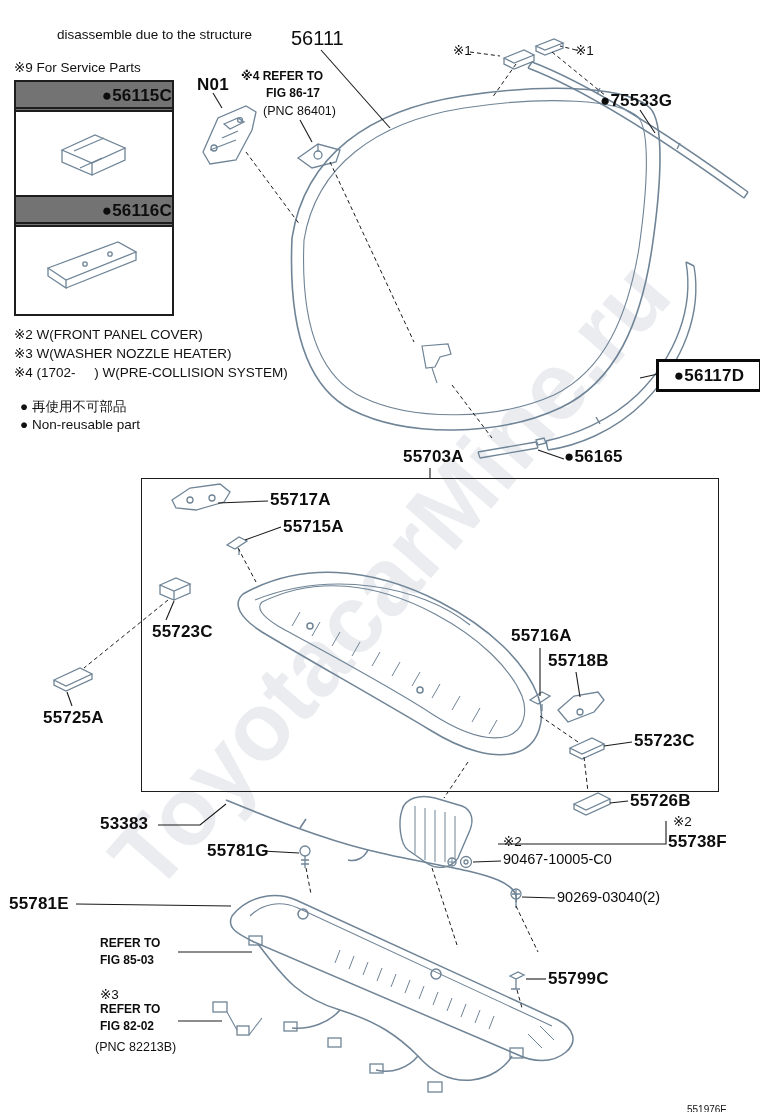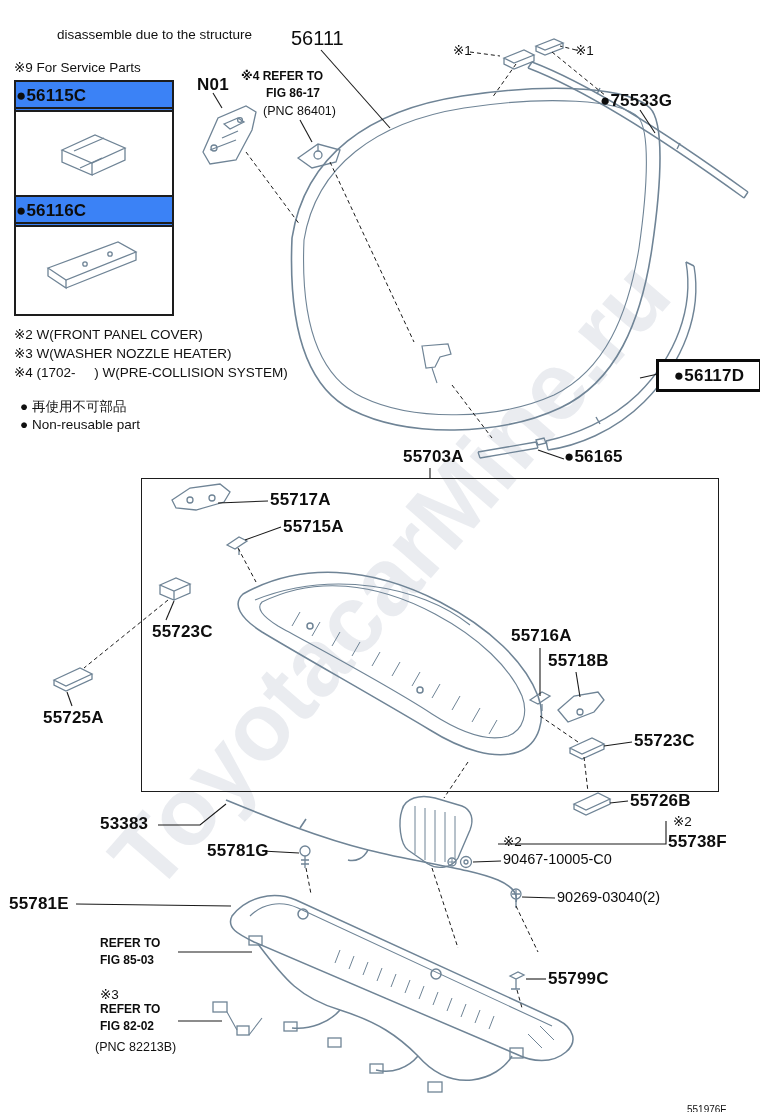--- a/index.html
+++ b/index.html
@@ -6,21 +6,21 @@
   #page{position:relative;width:760px;height:1112px;background:#ffffff;overflow:hidden;
         font-family:"Liberation Sans","DejaVu Sans",sans-serif;color:#111}
   .abs{position:absolute}
   .note{font-size:13.5px;white-space:pre;color:#111}
   .star{font-size:13.5px;white-space:pre;color:#111}
   .pn{font-size:17px;font-weight:bold;white-space:pre;color:#0d0d0d;letter-spacing:.2px}
   .pn-lg{font-size:20px;font-weight:normal;white-space:pre;color:#0d0d0d}
   .pn-sm{font-size:14.5px;font-weight:normal;white-space:pre;color:#0d0d0d}
   .ref{font-size:12px;font-weight:bold;white-space:pre;color:#0d0d0d}
   .small{font-size:12.5px;white-space:pre}
-  .cell{border:2px solid #1d1d1d;display:flex;align-items:center;justify-content:flex-start;background:#3b82f6}
+  .cell{border:2px solid #1d1d1d;display:flex;align-items:center;justify-content:flex-end;background:#737373}
   .frame{border:2px solid #1d1d1d;background:transparent}
   .bigbox{border:1.6px solid #1d1d1d}
   .hl{border:3px solid #0a0a0a;display:flex;align-items:center;justify-content:center;background:#fff}
   .wm{position:absolute;left:390px;top:575px;transform:translate(-50%,-50%) rotate(-49deg);
       font-size:96px;font-weight:bold;color:rgba(105,122,148,0.14);white-space:nowrap;pointer-events:none}
   svg{position:absolute;left:0;top:0}
 </style>
 </head>
 <body>
 

